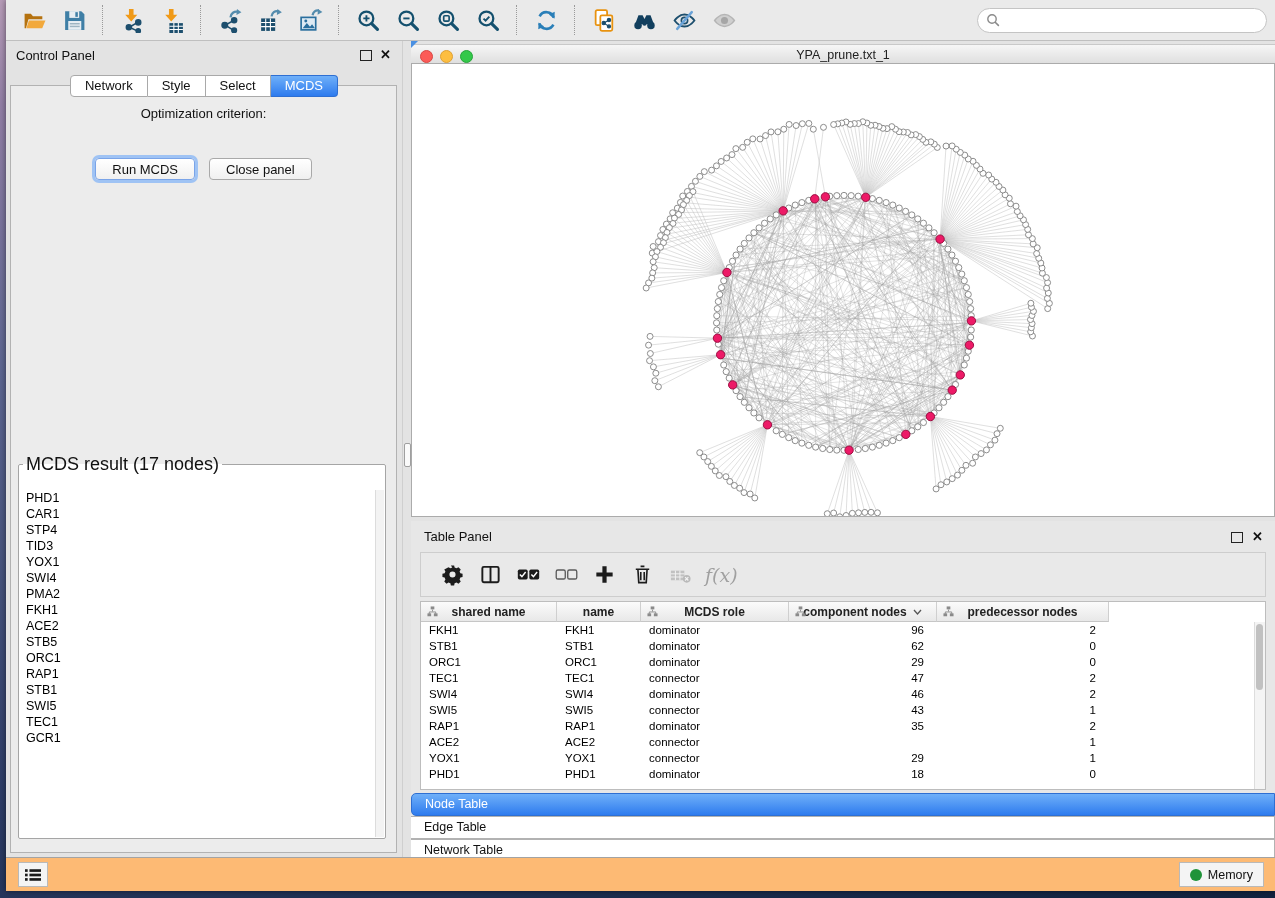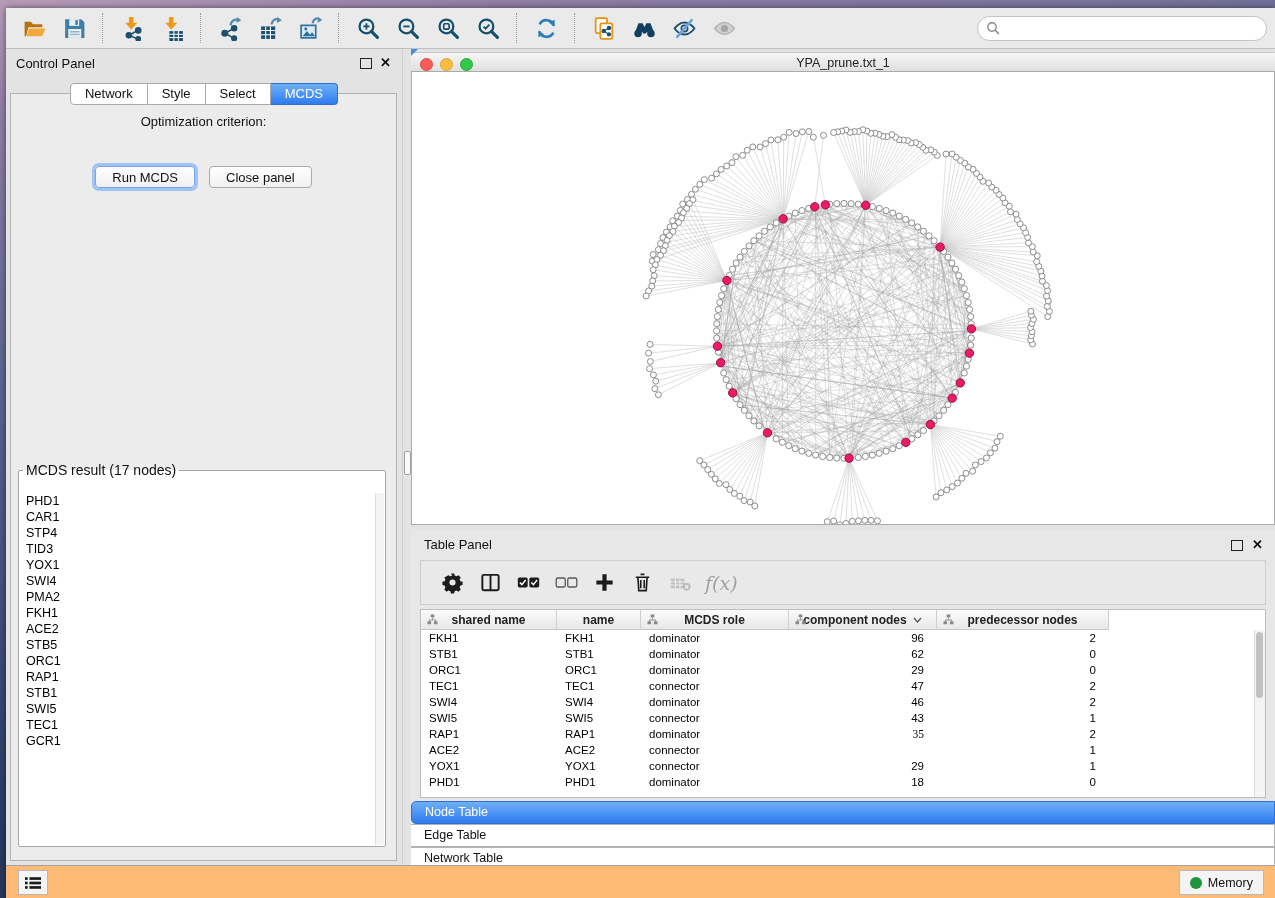--- a/index.html
+++ b/index.html
@@ -1,18 +1,18 @@
 <!DOCTYPE html>
 <html><head>
 <meta charset="utf-8">
 <style>
   html,body{margin:0;padding:0;}
   body{width:1275px;height:898px;overflow:hidden;font-family:"Liberation Sans",sans-serif;
        background:linear-gradient(168deg,#b79cb8 0%,#927fa6 9%,#5c6691 32%,#2b3b64 70%,#122340 100%);}
-  #app{position:absolute;left:6px;top:8px;width:1269px;height:891px;background:#e7e7e7;box-shadow:0 0 6px rgba(0,0,0,.5);}
+  #app{position:absolute;left:6px;top:0;width:1269px;height:891px;background:#e7e7e7;box-shadow:0 0 6px rgba(0,0,0,.5);}
 
   
   #toolbar{position:absolute;left:0;top:0;right:0;height:41px;background:#eaeaea;border-bottom:1px solid #bfbfbf;
            display:flex;align-items:center;padding:0 8px;box-sizing:border-box;}
   .tbtn{width:34px;height:32px;border:none;background:transparent;display:flex;align-items:center;justify-content:center;padding:0;margin:0 3px;cursor:pointer;}
   .tbtn svg{width:25px;height:25px;}
   .tbtn.disabled{opacity:.55;}
   .tsep{width:1px;height:30px;margin:0 8px;border-left:1px dotted #9a9a9a;}
   .search-wrap{margin-left:auto;position:relative;width:290px;height:25px;}
   .search-wrap input{width:100%;height:100%;box-sizing:border-box;border:1px solid #c4c4c4;border-radius:13px;background:#fff;
@@ -39,21 +39,21 @@
   .dropdown .dd-text{position:absolute;left:9px;top:3px;font-size:13px;color:#111;white-space:nowrap;}
   .dd-stepper{position:absolute;right:0;top:0;width:22px;height:22px;border-radius:0 5px 5px 0;
               background:linear-gradient(#74b4fa,#2e7bee);display:flex;align-items:center;justify-content:center;}
   .btn-row{position:absolute;top:72px;left:0;right:0;display:flex;justify-content:center;gap:14px;}
   .mac-btn{height:22px;padding:0 16px;font-size:13px;color:#111;background:linear-gradient(#ffffff,#f0f0f0);
            border:1px solid #a9a9a9;border-radius:4px;cursor:pointer;font-family:"Liberation Sans",sans-serif;}
   .mac-btn.focused{box-shadow:0 0 0 3px rgba(108,168,250,.6);border-color:#7aa4e8;}
 
   .result-box{position:absolute;left:7px;right:10px;top:368px;bottom:13px;margin:0;padding:0;
               border:1px solid #a5a5a5;border-radius:2px;background:#fff;}
-  .result-box legend{font-size:14px;color:#111;margin-left:4px;padding:0 3px;background:transparent;}
+  .result-box legend{font-size:18px;color:#111;margin-left:4px;padding:0 3px;background:transparent;}
   .result-list{position:absolute;left:1px;right:9px;top:15px;bottom:1px;background:#fff;overflow:hidden;}
   .result-item{font-size:12.5px;line-height:16px;padding-left:6px;color:#000;}
   .result-scrollbar{position:absolute;right:1px;top:15px;bottom:1px;width:8px;background:#f3f3f3;border-left:1px solid #dcdcdc;}
 
   
   #vsplit{position:absolute;left:396px;top:41px;width:9px;bottom:33px;background:#e3e3e3;border-left:1px solid #cfcfcf;border-right:1px solid #bdbdbd;cursor:col-resize;}
   #vsplit .grip{position:absolute;left:1px;top:402px;width:5px;height:22px;background:#fafafa;border:1px solid #9f9f9f;border-radius:2px;}
   #hsplit{position:absolute;left:405px;right:0;top:517px;height:4px;background:#e3e3e3;cursor:row-resize;}
 
   
@@ -1344,21 +1344,21 @@
             <div class="td" style="width: 136px;">SWI5</div>
             <div class="td" style="width: 84px;">SWI5</div>
             <div class="td" style="width: 148px;">connector</div>
             <div class="td num" style="width: 148px;">43</div>
             <div class="td num" style="width: 172px;">1</div>
           </div>
           <div class="tr">
             <div class="td" style="width: 136px;">RAP1</div>
             <div class="td" style="width: 84px;">RAP1</div>
             <div class="td" style="width: 148px;">dominator</div>
-            <div class="td num" style="width: 148px; font-family: Liberation Serif, serif;">35</div>
+            <div class="td num" style="width: 148px;">35</div>
             <div class="td num" style="width: 172px;">2</div>
           </div>
           <div class="tr">
             <div class="td" style="width: 136px;">ACE2</div>
             <div class="td" style="width: 84px;">ACE2</div>
             <div class="td" style="width: 148px;">connector</div>
             <div class="td num" style="width: 148px; margin-top: 32px;">31</div>
             <div class="td num" style="width: 172px;">1</div>
           </div>
           <div class="tr">

